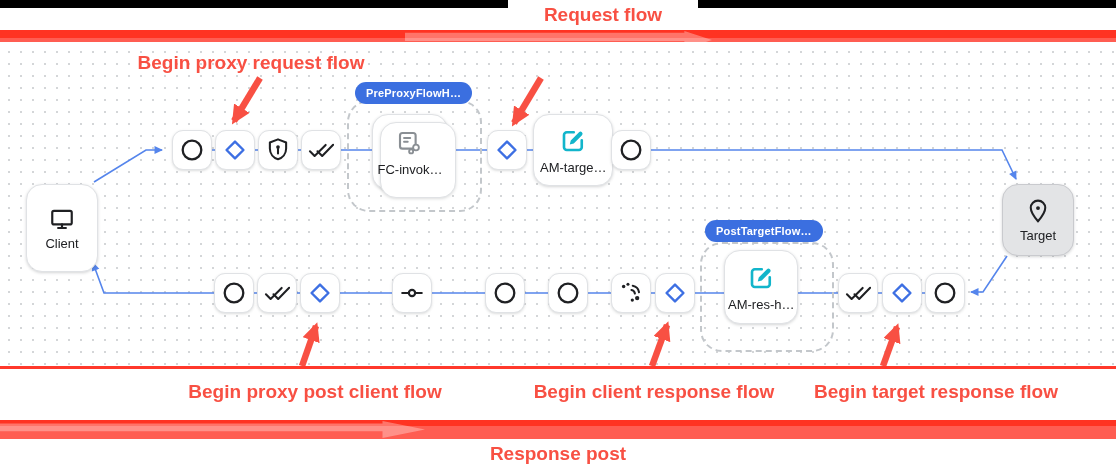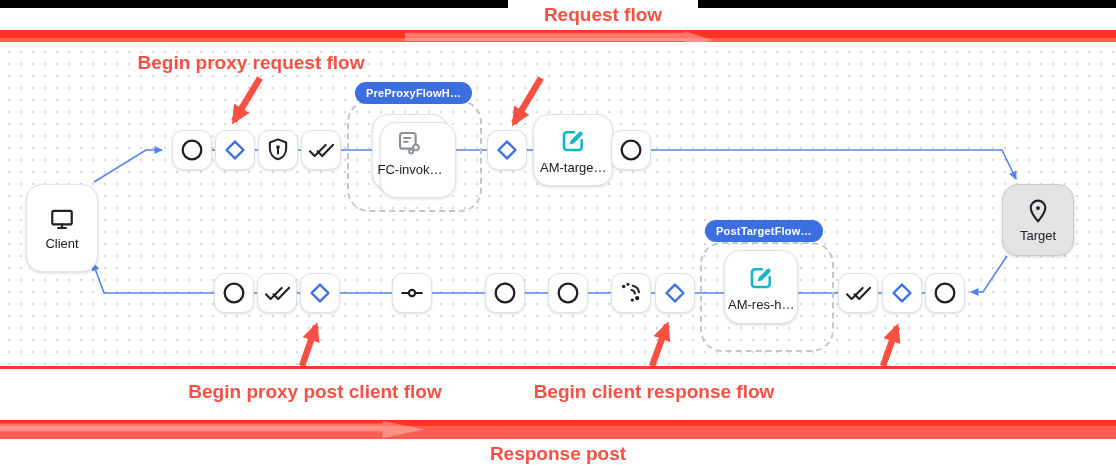--- a/index.html
+++ b/index.html
@@ -243,18 +243,19 @@
         <path d="M541,36 L514,81" marker-end="url(#redArrow)"></path>
         <path d="M302,324 L316,284" marker-end="url(#redArrow)"></path>
         <path d="M652,324 L667,283" marker-end="url(#redArrow)"></path>
         <path d="M883,324 L897,285" marker-end="url(#redArrow)"></path>
       </g>
     </svg>
   </div>
 
   <span class="red-text bottom-label" style="left:295px;margin-left:20px;">Begin proxy post client flow</span>
   <span class="red-text bottom-label" style="left:654px;">Begin client response flow</span>
+  <span class="red-text bottom-label" style="left:936px;">Begin target response flow</span>
 
   <div class="red-bar bottom"></div>
   <div class="bar-arrow left"></div>
   <span class="red-text response-label">Response post</span>
 
 </div>
 
 </body></html>

